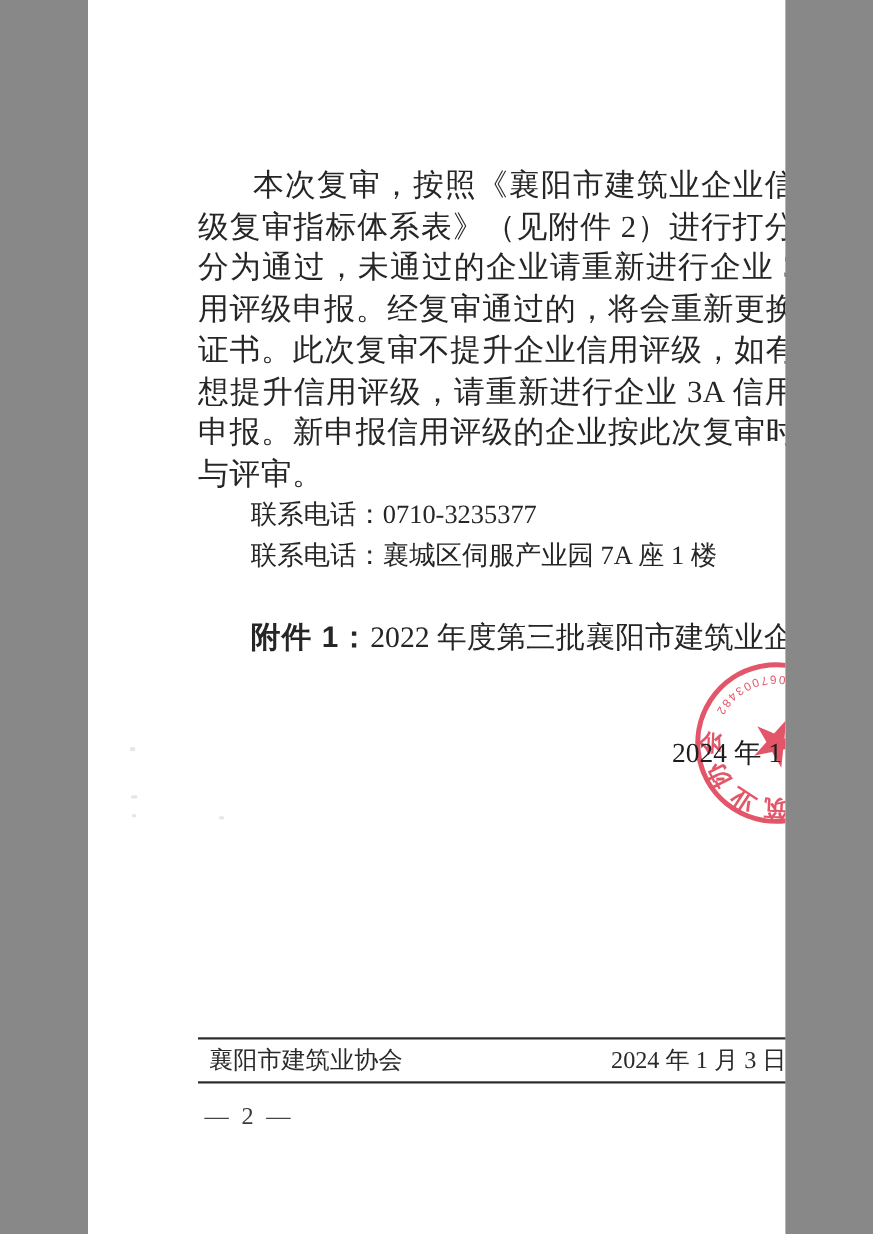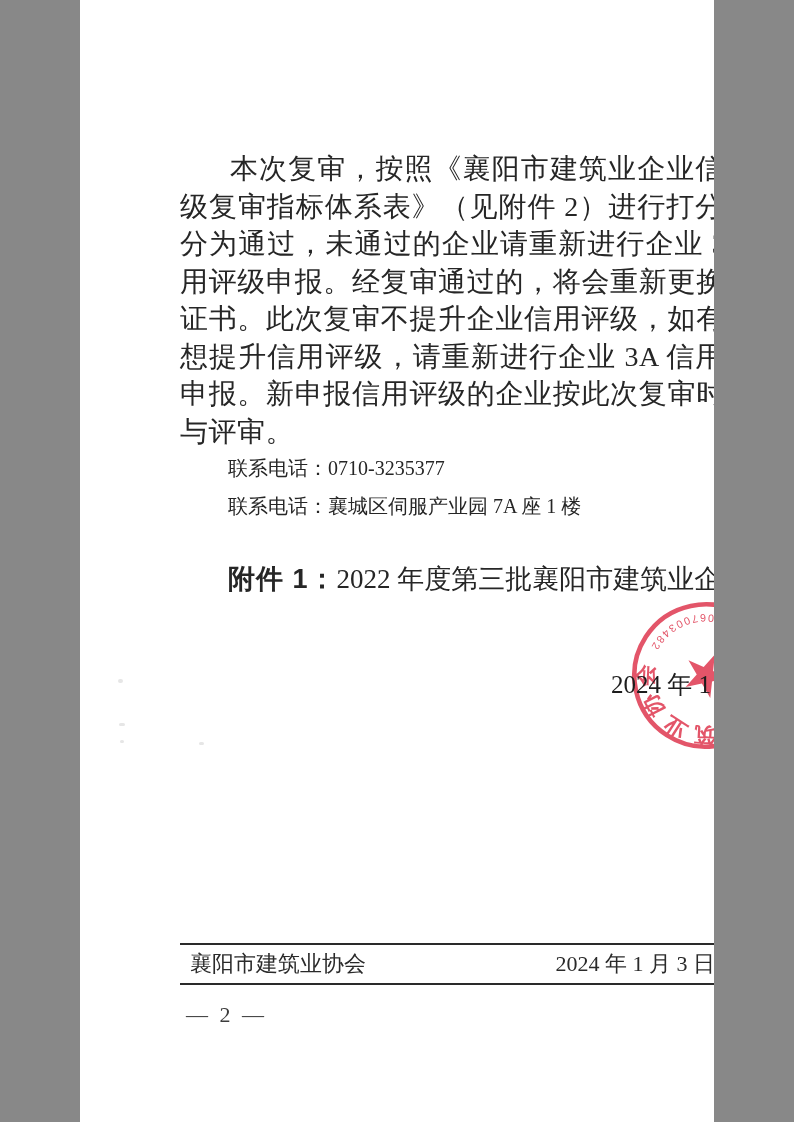--- a/index.html
+++ b/index.html
@@ -21,21 +21,21 @@
   }
   .para {
     margin: 0;
     font-size: 28px;
     line-height: 37.5px;
     text-align: justify;
     text-indent: 50px;
     letter-spacing: 0.5px;
   }
   .contact-line {
-    font-size: 20px;
+    font-size: 24px;
     line-height: 37.5px;
     padding-left: 48px;
     white-space: nowrap;
   }
   .attachments { margin-top: 36px; }
   .attach-line {
     font-size: 27px;
     line-height: 37px;
     padding-left: 48px;
     white-space: nowrap;

